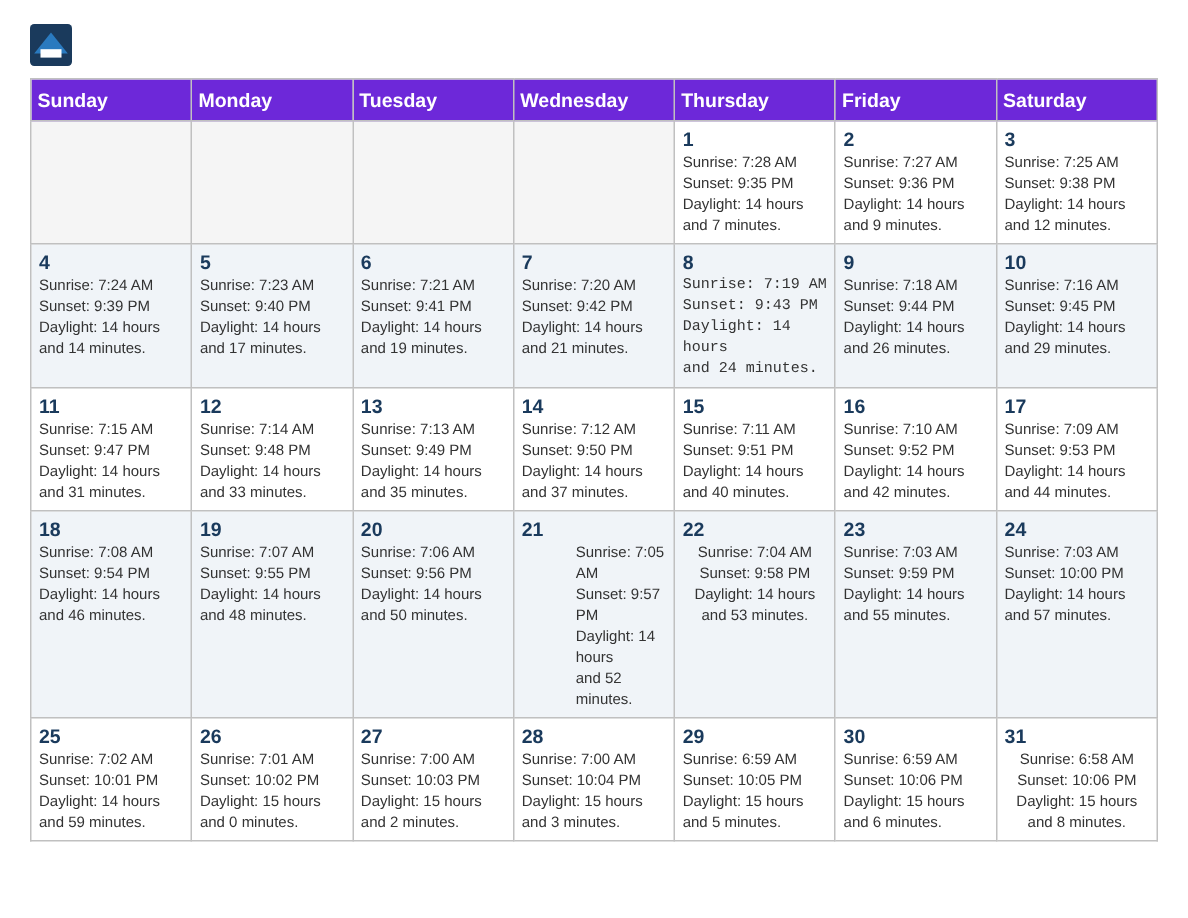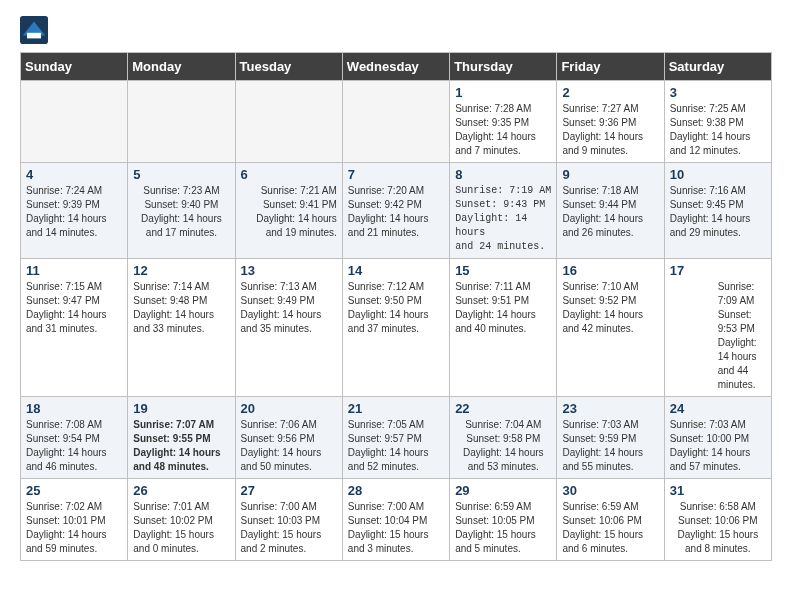--- a/index.html
+++ b/index.html
@@ -41,21 +41,21 @@
       font-size: 15px;
       color: #333;
       margin-top: 2px;
     }
     .calendar-table {
       width: 100%;
       border-collapse: collapse;
       margin-top: 8px;
     }
     .calendar-table th {
-      background: #404040;
+      background: #6d28d9;
       color: #fff;
       font-size: 13px;
       font-weight: bold;
       padding: 6px 4px;
       text-align: left;
       border: 1px solid #c0c0c0;
     }
     .calendar-table td {
       border: 1px solid #c0c0c0;
       vertical-align: top;
@@ -151,28 +151,28 @@
         <tr class="row-alt">
           <td>
             <div class="day-number">4</div>
             <div class="day-info" style="white-space: pre-line;">Sunrise: 7:24 AM
 Sunset: 9:39 PM
 Daylight: 14 hours
 and 14 minutes.</div>
           </td>
           <td>
             <div class="day-number">5</div>
-            <div class="day-info" style="white-space: pre-line; text-align: center;">Sunrise: 7:23 AM
+            <div class="day-info" style="white-space: pre-line;">Sunrise: 7:23 AM
 Sunset: 9:40 PM
 Daylight: 14 hours
 and 17 minutes.</div>
           </td>
           <td>
             <div class="day-number">6</div>
-            <div class="day-info" style="white-space: pre-line; text-align: right;">Sunrise: 7:21 AM
+            <div class="day-info" style="white-space: pre-line;">Sunrise: 7:21 AM
 Sunset: 9:41 PM
 Daylight: 14 hours
 and 19 minutes.</div>
           </td>
           <td>
             <div class="day-number">7</div>
             <div class="day-info" style="white-space: pre-line;">Sunrise: 7:20 AM
 Sunset: 9:42 PM
 Daylight: 14 hours
 and 21 minutes.</div>
@@ -237,51 +237,51 @@
           </td>
           <td>
             <div class="day-number">16</div>
             <div class="day-info" style="white-space: pre-line;">Sunrise: 7:10 AM
 Sunset: 9:52 PM
 Daylight: 14 hours
 and 42 minutes.</div>
           </td>
           <td>
             <div class="day-number">17</div>
-            <div class="day-info" style="white-space: pre-line; margin-left: 48px;">Sunrise: 7:09 AM
+            <div class="day-info" style="white-space: pre-line;">Sunrise: 7:09 AM
 Sunset: 9:53 PM
 Daylight: 14 hours
 and 44 minutes.</div>
           </td>
         </tr>
         <tr class="row-alt">
           <td>
             <div class="day-number">18</div>
             <div class="day-info" style="white-space: pre-line;">Sunrise: 7:08 AM
 Sunset: 9:54 PM
 Daylight: 14 hours
 and 46 minutes.</div>
           </td>
           <td>
             <div class="day-number">19</div>
-            <div class="day-info" style="white-space: pre-line; font-weight: bold;">Sunrise: 7:07 AM
+            <div class="day-info" style="white-space: pre-line;">Sunrise: 7:07 AM
 Sunset: 9:55 PM
 Daylight: 14 hours
 and 48 minutes.</div>
           </td>
           <td>
             <div class="day-number">20</div>
             <div class="day-info" style="white-space: pre-line;">Sunrise: 7:06 AM
 Sunset: 9:56 PM
 Daylight: 14 hours
 and 50 minutes.</div>
           </td>
           <td>
             <div class="day-number">21</div>
-            <div class="day-info" style="white-space: pre-line;">Sunrise: 7:05 AM
+            <div class="day-info" style="white-space: pre-line; margin-left: 36px;">Sunrise: 7:05 AM
 Sunset: 9:57 PM
 Daylight: 14 hours
 and 52 minutes.</div>
           </td>
           <td>
             <div class="day-number">22</div>
             <div class="day-info" style="white-space: pre-line; text-align: center;">Sunrise: 7:04 AM
 Sunset: 9:58 PM
 Daylight: 14 hours
 and 53 minutes.</div>

